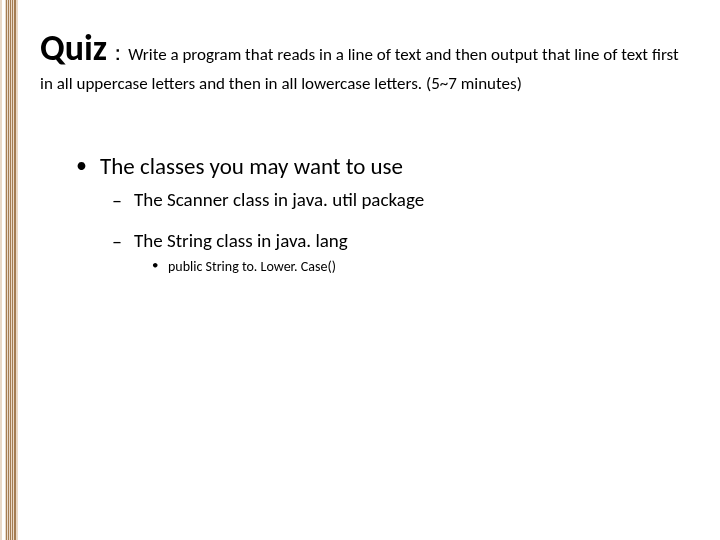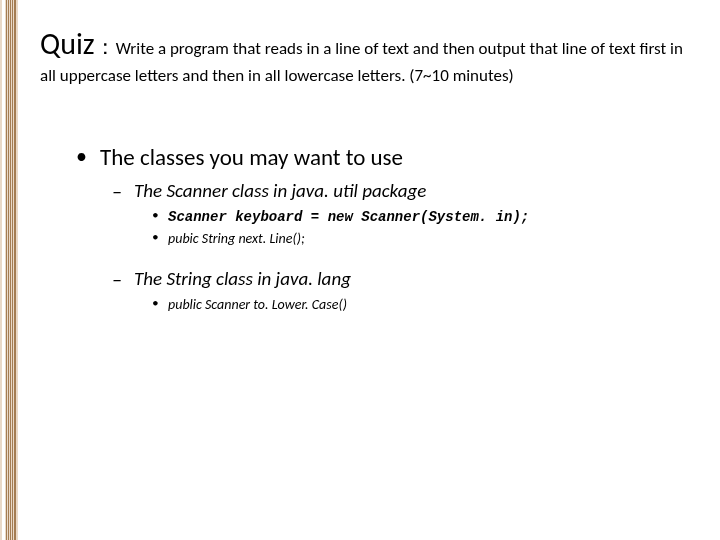--- a/index.html
+++ b/index.html
@@ -46,22 +46,22 @@
     left: 18px; top: 0;
     right: 0; bottom: 0;
     padding: 24px 32px 24px 22px;
   }
   .title-block {
     font-size: 17px;
     line-height: 1.35;
     margin-bottom: 56px;
   }
   .quiz-word {
-    font-size: 30px;
-    font-weight: 400;
+    font-size: 36px;
+    font-weight: 700;
   }
   .colon {
     font-size: 21px;
   }
   .content {
     padding-left: 36px;
     margin-top: 13px;
   }
   ul { list-style: none; }
   .lvl1 > li {
@@ -79,21 +79,20 @@
   }
   .lvl2 {
     margin-top: 8px;
     margin-left: 12px;
   }
   .lvl2 > li {
     font-size: 19px;
     position: relative;
     padding-left: 22px;
     margin-bottom: 4px;
-    font-style: italic;
   }
   .lvl2 > li::before {
     content: "–";
     position: absolute;
     left: 0;
     top: 0;
     font-size: 20px;
   }
   .lvl2 > li + li { margin-top: 18px; }
   .lvl3 {
@@ -124,44 +123,36 @@
 
 <div class="left-edge">
   <div class="outer"></div>
   <div class="gap"></div>
   <div class="stripes"></div>
 </div>
 
 <div class="slide">
 
   <div class="title-block">
-    <span class="quiz-word">Quiz</span><span class="colon">：</span><span>Write a program that reads in a line of text and then output that line of text first in all uppercase letters and then in all lowercase letters. (7~10 minutes)</span>
+    <span class="quiz-word">Quiz</span><span class="colon">：</span><span>Write a program that reads in a line of text and then output that line of text first in all uppercase letters and then in all lowercase letters. (5~7 minutes)</span>
   </div>
 
   <div class="content">
     <ul class="lvl1">
       <li>
         <span>The classes you may want to use</span>
         <ul class="lvl2">
           <li>
             <span>The Scanner class in java. util package</span>
-            <ul class="lvl3">
-              <li>
-                <span class="code">Scanner keyboard = new Scanner(System. in);</span>
-              </li>
-              <li>
-                <span>pubic String next. Line();</span>
-              </li>
-            </ul>
           </li>
           <li>
             <span>The String class in java. lang</span>
             <ul class="lvl3">
               <li>
-                <span>public Scanner to. Lower. Case()</span>
+                <span>public String to. Lower. Case()</span>
               </li>
             </ul>
           </li>
         </ul>
       </li>
     </ul>
   </div>
 
 </div>
 

